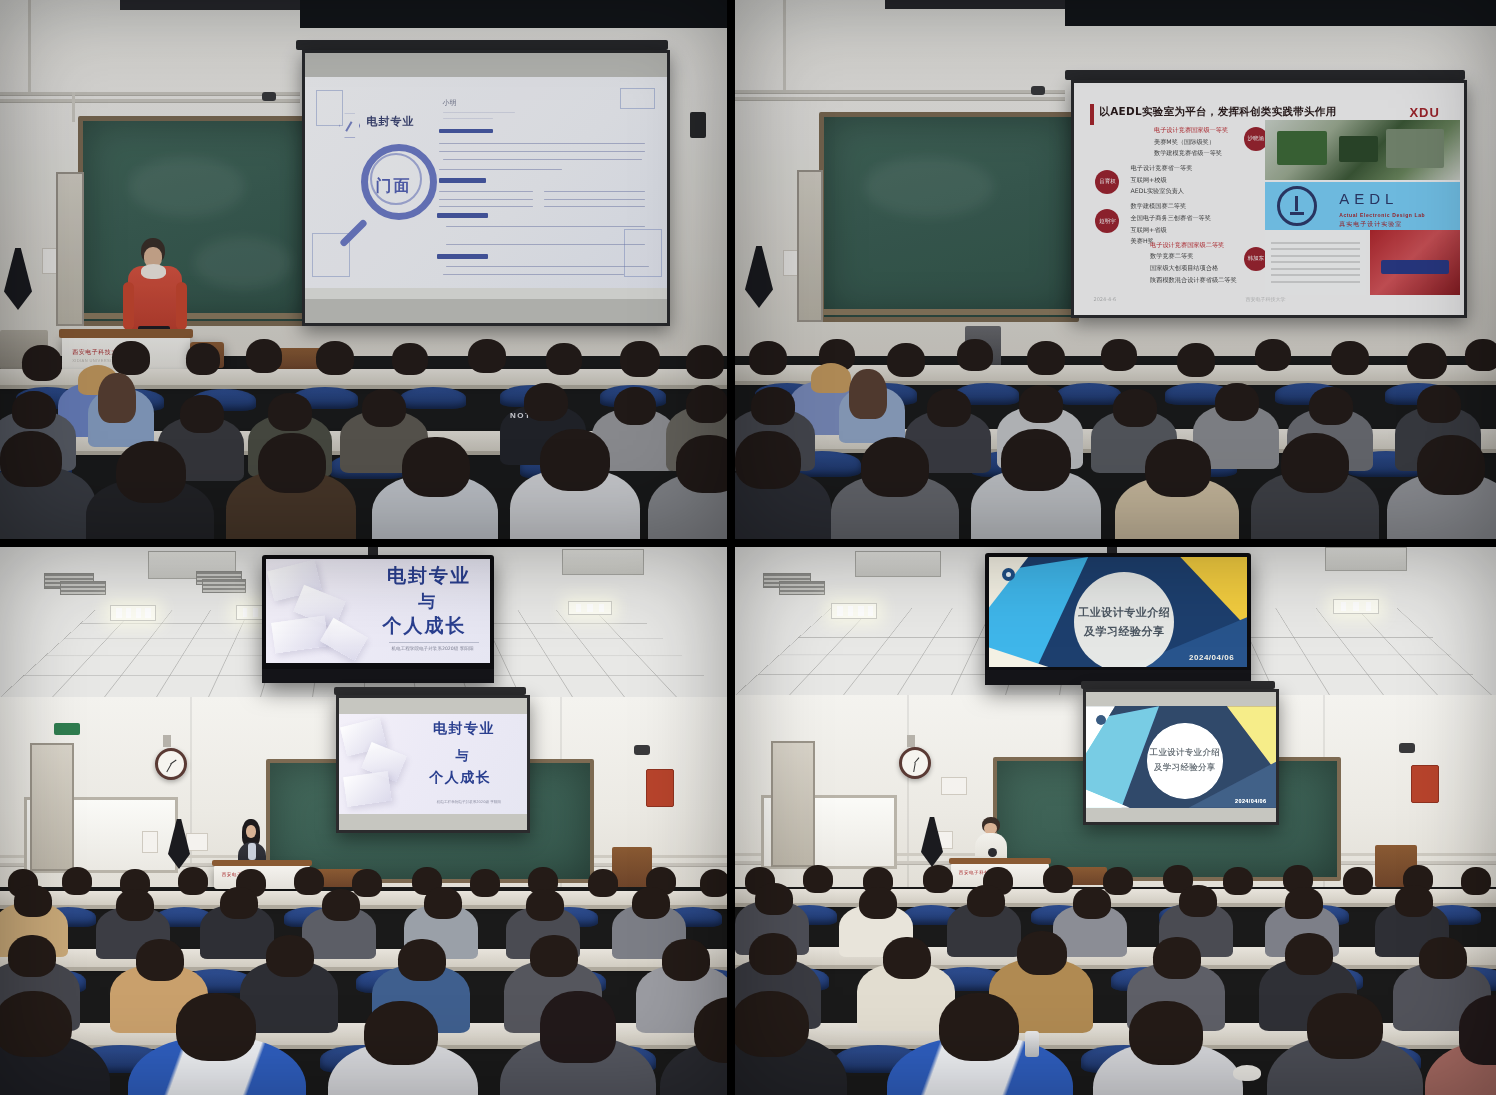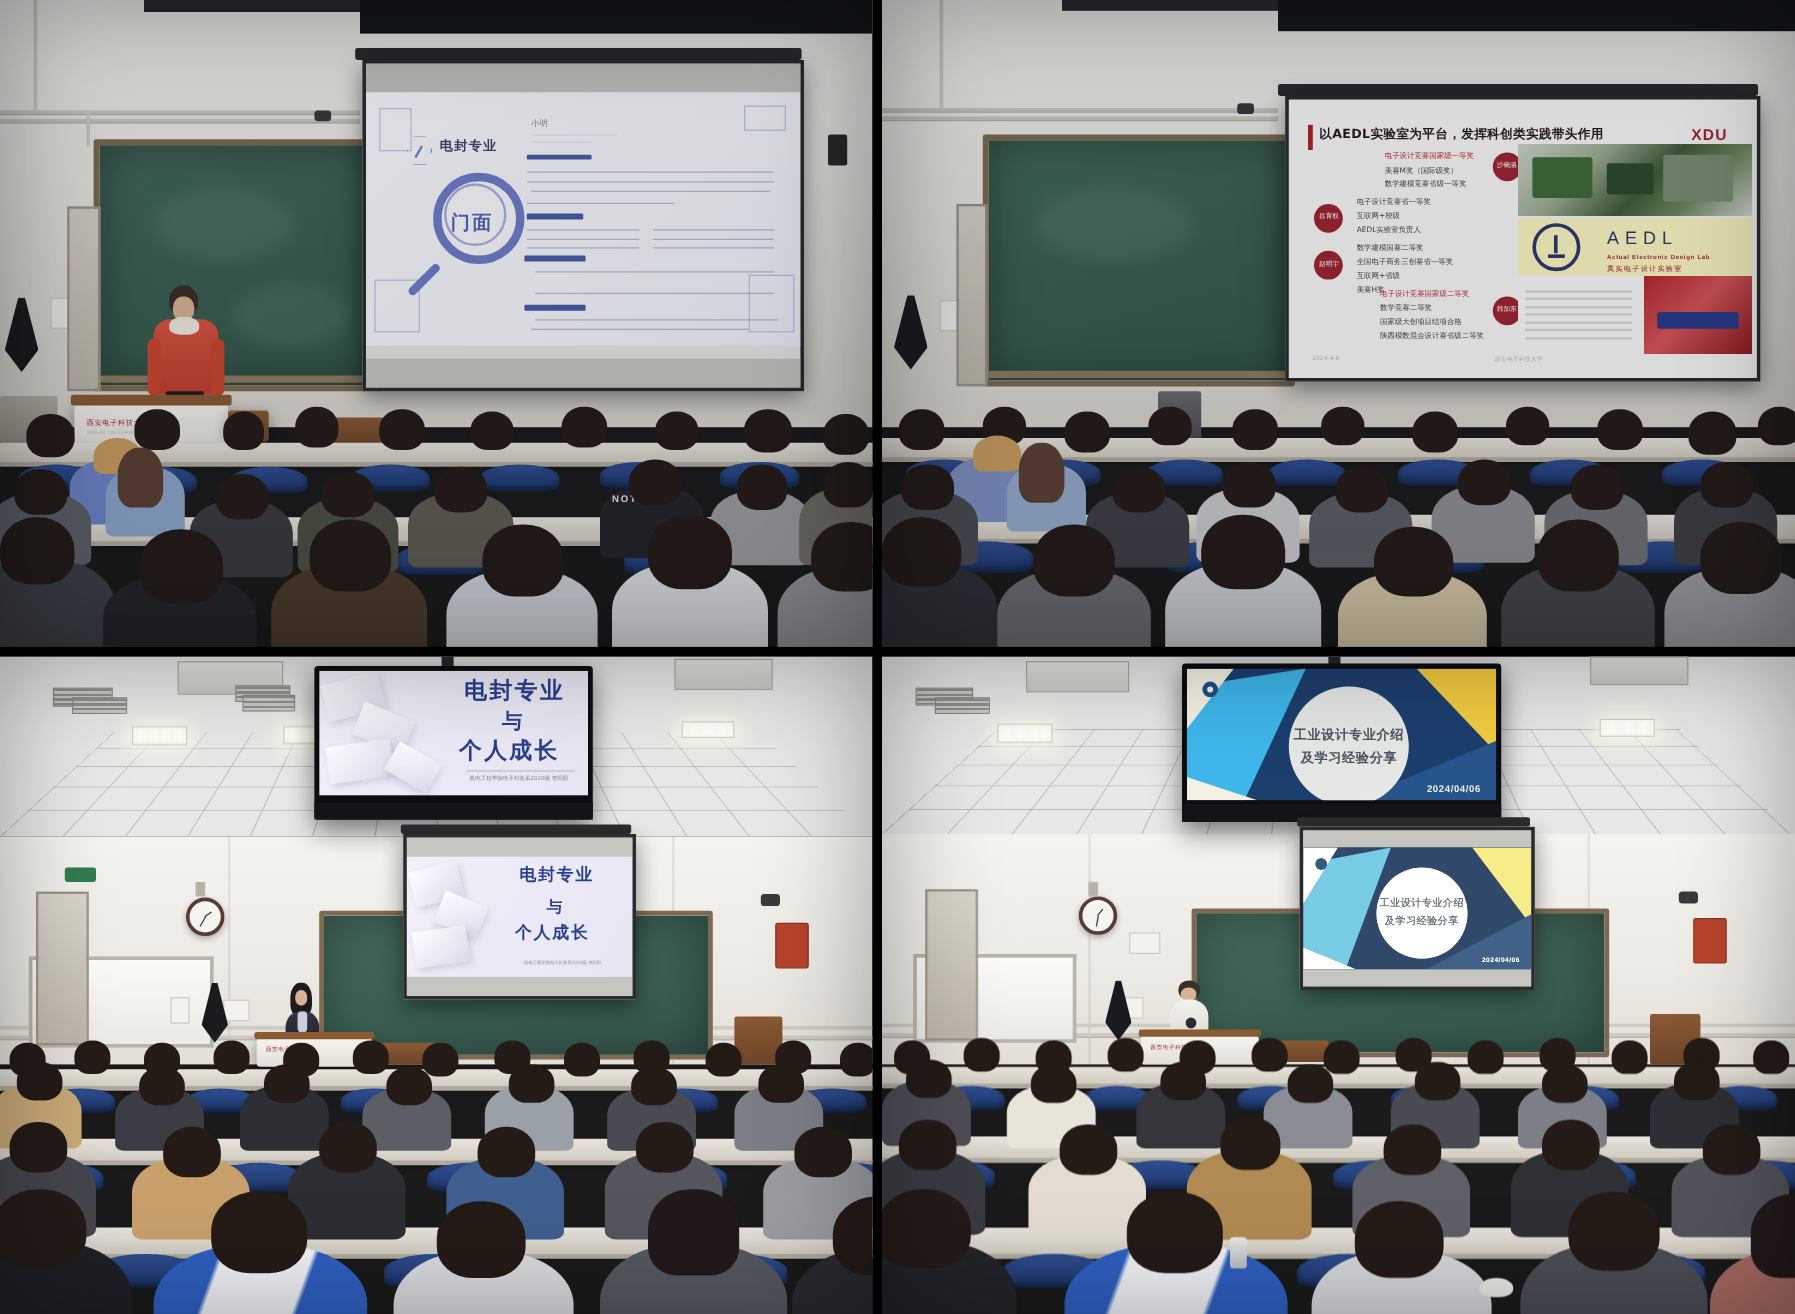--- a/index.html
+++ b/index.html
@@ -358,21 +358,21 @@
             <div class="cn" style="position:absolute;left:19.5%;top:68%;font-size:6.2px;color:#c02a30;white-space:nowrap;">电子设计竞赛国家级二等奖</div>
             <div class="cn" style="position:absolute;left:19.5%;top:73%;font-size:6.2px;color:#444;white-space:nowrap;">数学竞赛二等奖</div>
             <div class="cn" style="position:absolute;left:19.5%;top:78%;font-size:6.2px;color:#444;white-space:nowrap;">国家级大创项目结项合格</div>
             <div class="cn" style="position:absolute;left:19.5%;top:83%;font-size:6.2px;color:#444;white-space:nowrap;">陕西模数混合设计赛省级二等奖</div>
 
             <div class="photo pcb" style="left:49%;top:16%;width:50%;height:26%;">
               <div style="position:absolute;left:6%;top:18%;width:26%;height:56%;background:#3f6b38;border-radius:2px;"></div>
               <div style="position:absolute;left:38%;top:26%;width:20%;height:44%;background:#2d4a2a;border-radius:2px;"></div>
               <div style="position:absolute;left:62%;top:14%;width:30%;height:66%;background:#7d8f74;border-radius:2px;"></div>
             </div>
-            <div class="photo" style="left:49%;top:42.5%;width:50%;height:21%;background:#fef9c3;">
+            <div class="photo" style="left:49%;top:42.5%;width:50%;height:21%;background:#7dd3fc;">
               <div class="aedl-logo" style="left:6%;top:10%;width:34px;height:34px;">
                 <div style="position:absolute;left:45%;top:18%;width:3px;height:46%;background:#2d3a6b;"></div>
                 <div style="position:absolute;left:30%;top:66%;width:14px;height:3px;background:#2d3a6b;"></div>
               </div>
               <div style="position:absolute;left:38%;top:18%;font-size:15px;color:#2d3a6b;letter-spacing:5px;">AEDL</div>
               <div style="position:absolute;left:38%;top:62%;font-size:5px;color:#a8252c;letter-spacing:.6px;font-weight:bold;">Actual Electronic Design Lab</div>
               <div class="cn" style="position:absolute;left:38%;top:78%;font-size:6px;color:#a8252c;letter-spacing:1px;">真实电子设计实验室</div>
             </div>
             <div class="photo tablepic" style="left:49%;top:63.5%;width:26%;height:28%;">
               <div class="trow" style="left:6%;top:18%;width:88%;"></div>

